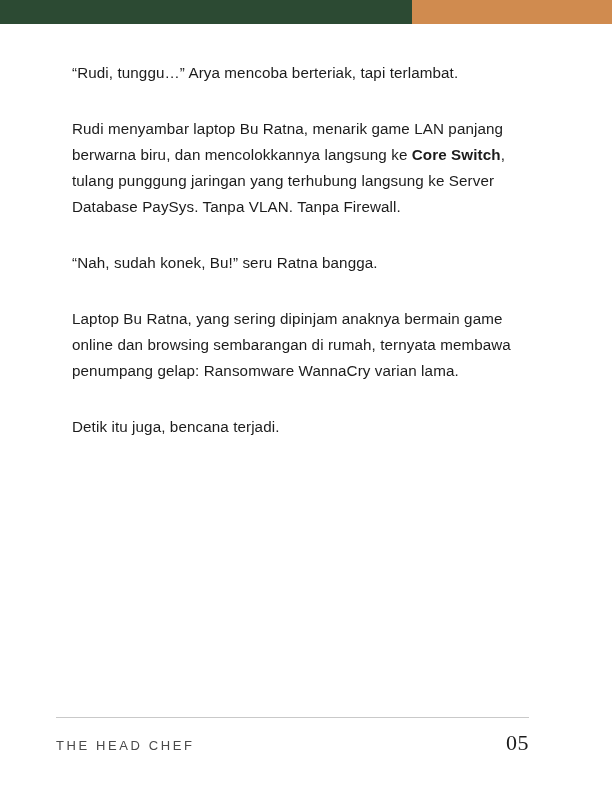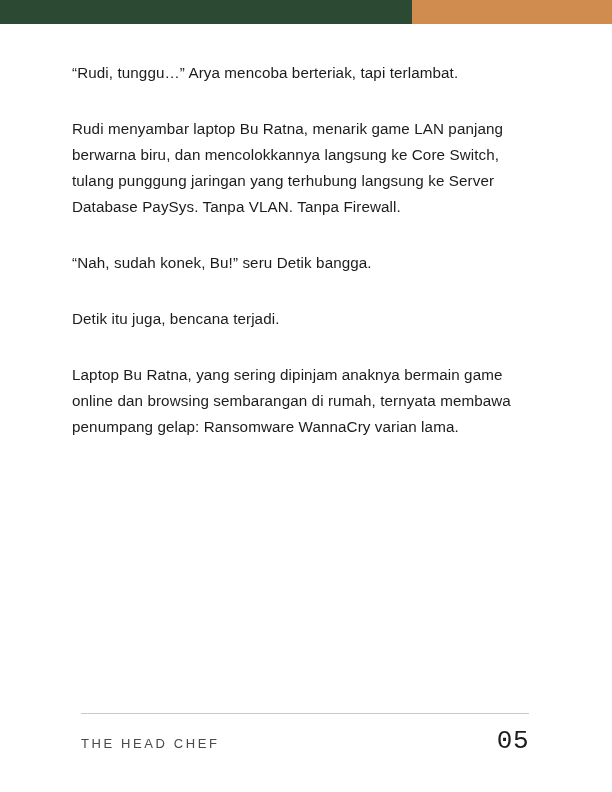--- a/index.html
+++ b/index.html
@@ -49,63 +49,63 @@
   .para {
     font-family: "Liberation Sans", sans-serif;
     font-size: 15.2px;
     line-height: 26px;
     color: #1c1c1c;
     margin: 0 0 30px 0;
     text-align: left;
     letter-spacing: 0.1px;
   }
   .para b {
-    font-weight: normal;
+    font-weight: bold;
   }
   
   .footer {
     position: absolute;
-    left: 81px;
+    left: 56px;
     right: 72px;
     bottom: 36px;
     border-top: 1px solid #c9c9c9;
     padding-top: 12px;
     display: flex;
     align-items: baseline;
     justify-content: space-between;
   }
   .footer-title {
     font-family: "Liberation Sans", sans-serif;
     font-size: 13px;
     letter-spacing: 2.6px;
     color: #4a4a4a;
   }
   .footer-page {
-    font-family: Liberation Mono, monospace;
-    font-size: 26px;
+    font-family: Liberation Serif, serif;
+    font-size: 22px;
     color: #1c1c1c;
     letter-spacing: 0.5px;
   }
 </style>
 </head>
 <body>
 
 <div class="page">
 
   <div class="top-bar">
     <div class="top-bar-green"></div>
     <div class="top-bar-orange"></div>
   </div>
 
   <div class="content">
     <p class="para"><span>“Rudi, tunggu…” Arya mencoba berteriak, tapi terlambat.</span></p>
     <p class="para"><span>Rudi menyambar laptop Bu Ratna, menarik game LAN panjang berwarna biru, dan mencolokkannya langsung ke </span><b>Core Switch</b><span>, tulang punggung jaringan yang terhubung langsung ke Server Database PaySys. Tanpa VLAN. Tanpa Firewall.</span></p>
-    <p class="para"><span>“Nah, sudah konek, Bu!” seru Detik bangga.</span></p>
+    <p class="para"><span>“Nah, sudah konek, Bu!” seru Ratna bangga.</span></p>
+    <p class="para"><span>Laptop Bu Ratna, yang sering dipinjam anaknya bermain game online dan browsing sembarangan di rumah, ternyata membawa penumpang gelap: Ransomware WannaCry varian lama.</span></p>
     <p class="para"><span>Detik itu juga, bencana terjadi.</span></p>
-    <p class="para"><span>Laptop Bu Ratna, yang sering dipinjam anaknya bermain game online dan browsing sembarangan di rumah, ternyata membawa penumpang gelap: Ransomware WannaCry varian lama.</span></p>
   </div>
 
   <div class="footer">
     <div class="footer-title">THE HEAD CHEF</div>
     <div class="footer-page">05</div>
   </div>
 
 </div>
 
 </body></html>

